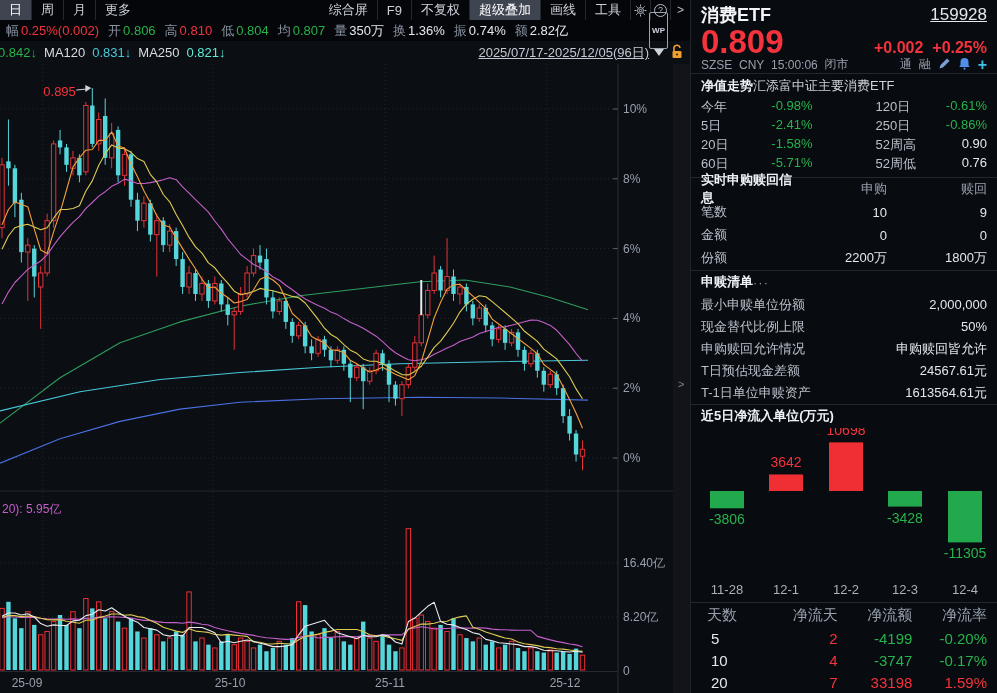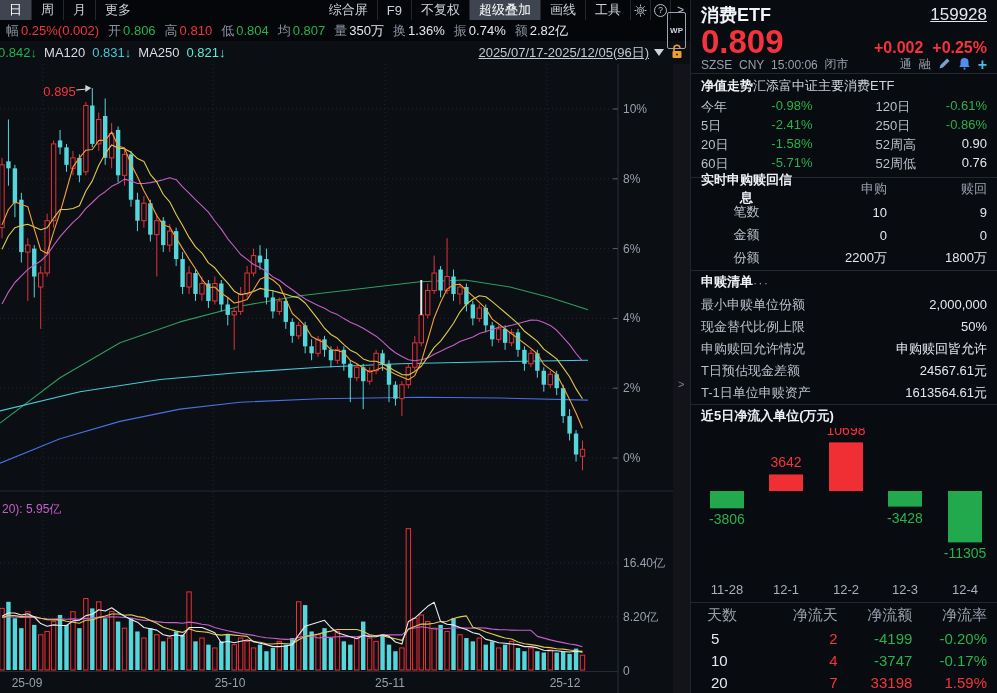--- a/index.html
+++ b/index.html
@@ -16,21 +16,21 @@
   .mspacer { flex:1; }
   .micon { width:20px; height:100%; display:flex; align-items:center; justify-content:center;
     color:#b7bec9; border-left:1px solid #23272f; font-size:12px; }
   .helpcirc { width:13px; height:13px; border:1px solid #b7bec9; border-radius:50%;
     font-size:9px; display:flex; align-items:center; justify-content:center; }
   .statsbar { height:21px; background:#04060a; display:flex; align-items:center;
     font-size:13px; padding-left:6px; }
   .sitem { margin-right:9px; white-space:nowrap; }
   .slabel { color:#8b93a1; margin-right:2px; }
   .c-red { color:#f5333c; } .c-green { color:#27b24b; } .c-white { color:#e4e8ee; }
-  .wp { margin-left:auto; margin-right:4px; border:1px solid #9aa3b2; border-radius:2px;
+  .wp { margin-left:auto; margin-right:22px; border:1px solid #9aa3b2; border-radius:2px;
     color:#cfd6e0; font-size:8px; font-weight:bold; padding:13px 2px; }
   .mabar { height:23px; display:flex; align-items:center; font-size:13px; padding:0 6px 0 0; }
   .maseg { margin-right:7px; white-space:nowrap; margin-left:-2px; }
   .maseg ~ .maseg { margin-left:0; }
   .daterange { margin-left:auto; color:#c3c9d3; text-decoration:underline; }
   .tri-down { width:0; height:0; border-left:5px solid transparent; border-right:5px solid transparent;
     border-top:7px solid #cfd4db; margin:0 6px 0 5px; }
   .plot { display:block; }
   .right { width:307px; background:#080b10; border-left:1px solid #20242c; color:#dfe3e9;
     font-size:13px; display:flex; flex-direction:column; }
@@ -46,21 +46,21 @@
   .sep { border-top:1px solid #23272f; }
   .secrow { display:flex; justify-content:flex-start; align-items:center; height:24px; padding:0 10px; }
   .sectitle { font-weight:bold; color:#eef1f5; }
   .fundname { color:#cfd4db; }
   .navgrid { padding:0 10px; }
   .navrow { display:flex; height:19px; align-items:center;gap:47px; }
   .navcell { flex:1; display:flex; justify-content:space-between; }
   .navcell:first-child { margin-right:16px; }
   .nlabel { color:#b9c0ca; }
   .r3 { display:flex; height:23px; align-items:center; padding:0 10px; }
-  .r3 .l { flex:1; color:#b9c0ca;text-align:center; }
+  .r3 .l { flex:1; color:#b9c0ca; }
   .r3 .v1 { width:95px; text-align:right; }
   .r3 .v2 { width:100px; text-align:right; }
   .r3.hdr .l { color:#eef1f5; font-weight:bold; }
   .r3.hdr .v1,.r3.hdr .v2 { color:#98a0ad; }
   .r2 { display:flex; height:22px; align-items:center; padding:0 10px; }
   .r2 .l { color:#b9c0ca; }
   .r2 .v { margin-left:auto; color:#e4e8ee; }
   .more { color:#8b93a1; letter-spacing:1px; }
   .unit { font-weight:bold; color:#eef1f5; }
   .ftable { font-size:15px; }

